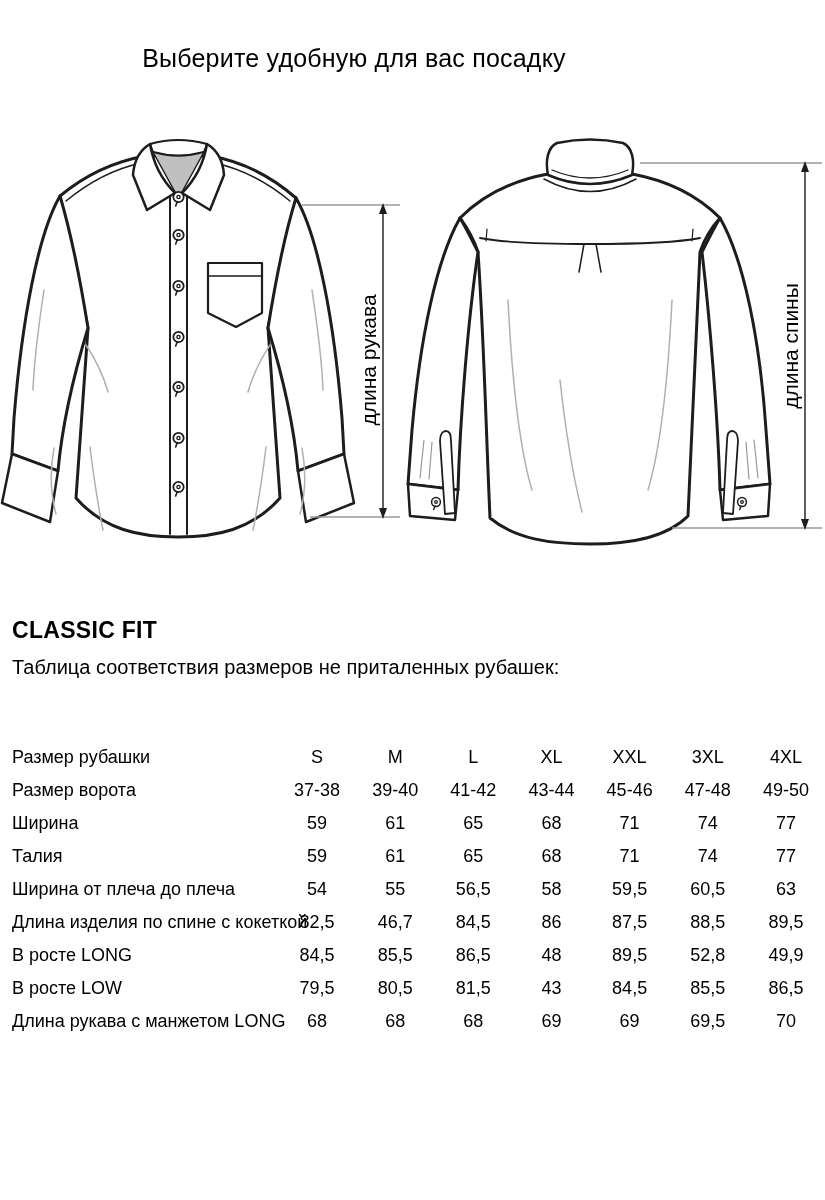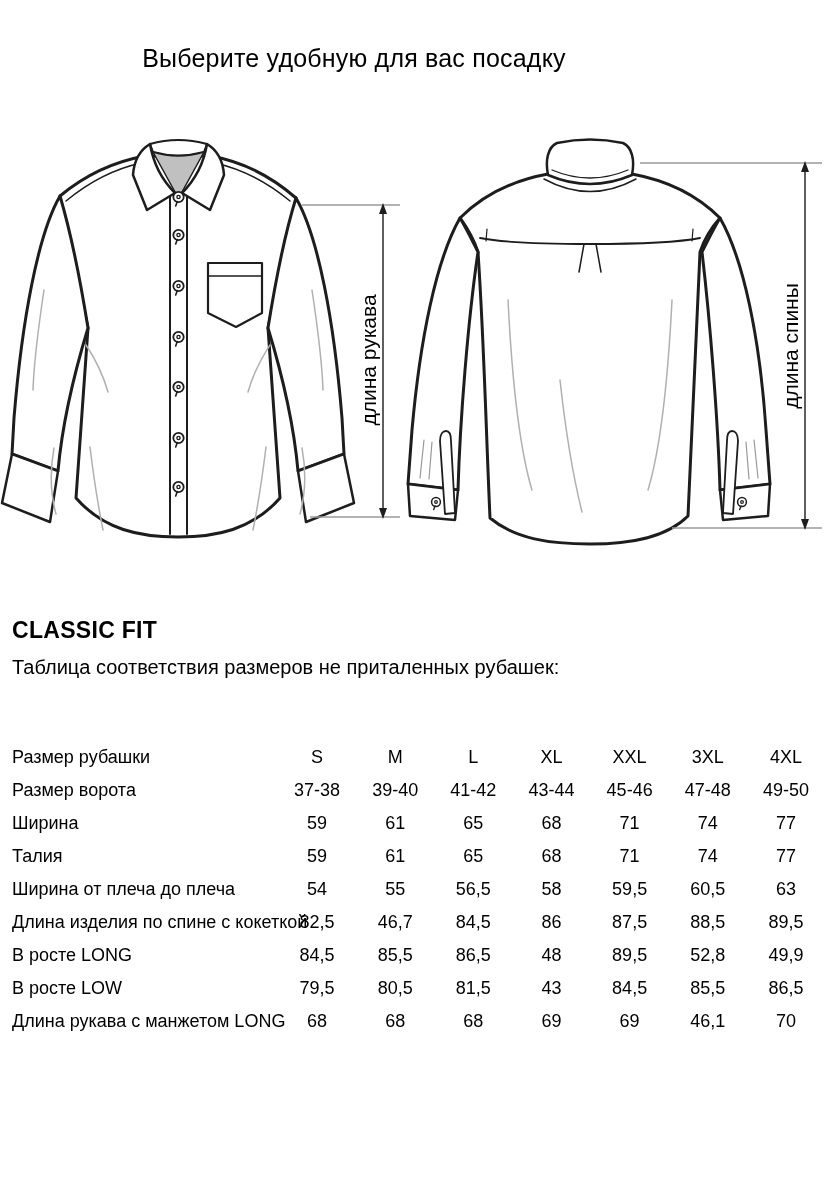--- a/index.html
+++ b/index.html
@@ -265,17 +265,17 @@
         <td>85,5</td>
         <td>86,5</td>
       </tr>
       <tr>
         <td class="lbl">Длина рукава с манжетом LONG</td>
         <td>68</td>
         <td>68</td>
         <td>68</td>
         <td>69</td>
         <td>69</td>
-        <td>46,1</td>
+        <td>69,5</td>
         <td>70</td>
       </tr>
     </tbody>
 </table>
 
 </body></html>

